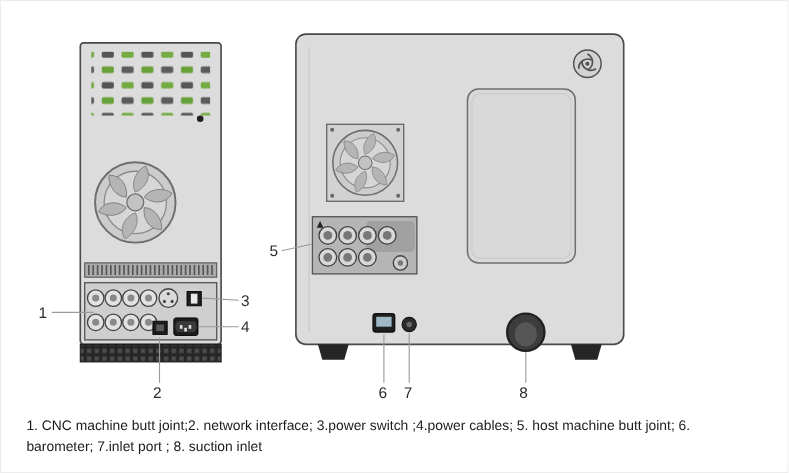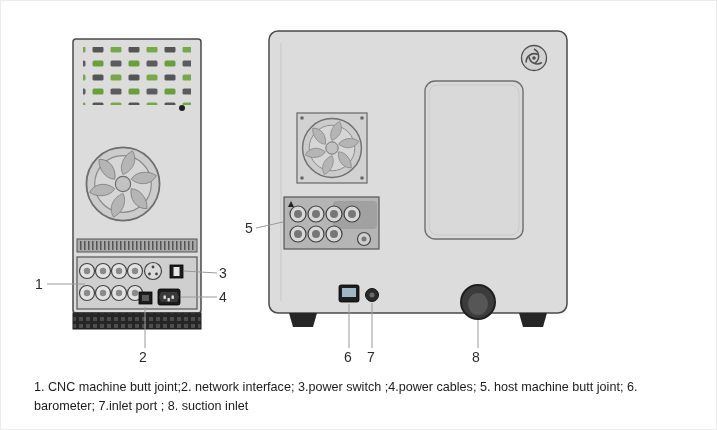--- a/index.html
+++ b/index.html
@@ -3,21 +3,21 @@
 <meta charset="utf-8">
 <style>
   html,body{margin:0;padding:0;background:#fff;}
   .page{
     position:relative;width:717px;height:430px;background:#ffffff;
     font-family:"Liberation Sans",sans-serif;overflow:hidden;
     border:1px solid #ececec;box-sizing:border-box;
   }
   .diagram-svg{position:absolute;left:0;top:0;}
   .caption{
-    position:absolute;left:33px;top:377px;width:660px;
+    position:absolute;left:23px;top:377px;width:660px;
     font-size:12.6px;line-height:1.5;color:#1b1b1b;
   }
   .co{font-size:14px;fill:#2b2b2b;}
   .cl{stroke:#9a9a9a;stroke-width:1;}
 </style>
 </head>
 <body>
 
 <div class="page">
 

